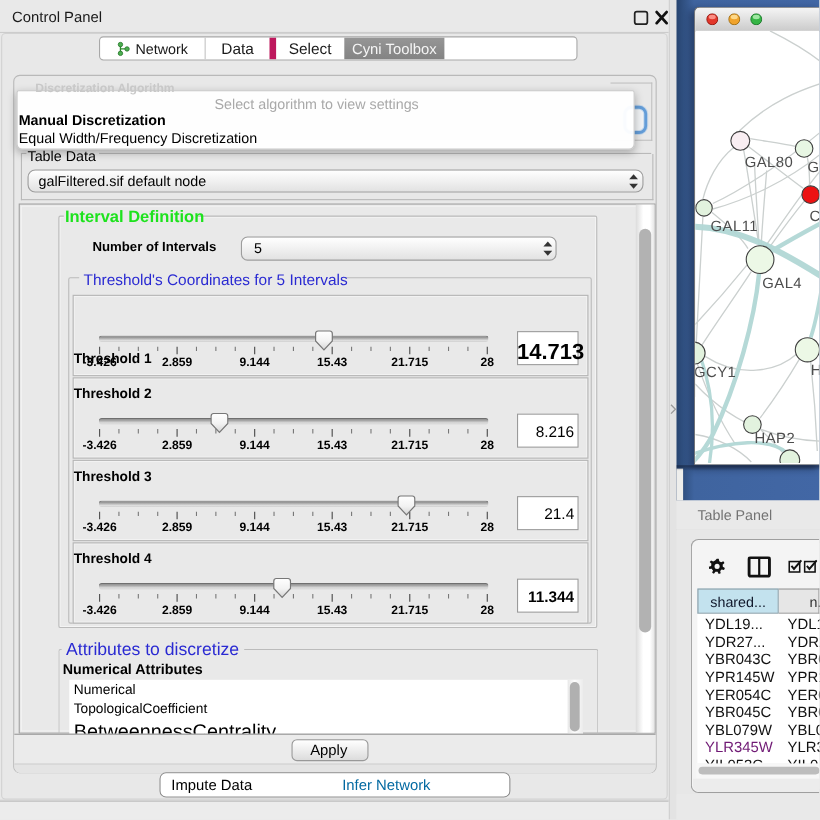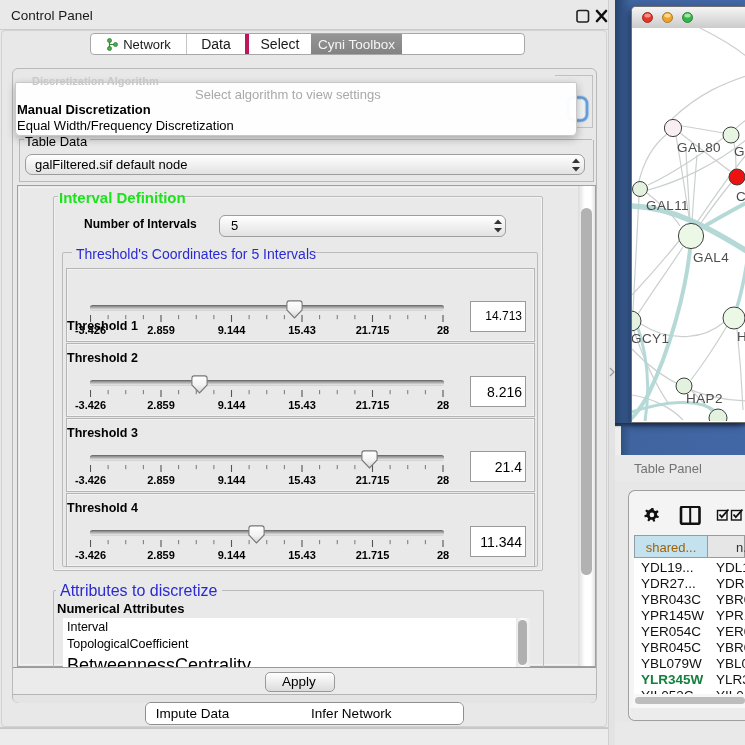--- a/index.html
+++ b/index.html
@@ -17,21 +17,21 @@
 </svg>
 <div class="ab" style="left:90px;top:33px;width:435px;height:22px;background:#fff;border:1px solid #a8a8a8;border-radius:4px;box-sizing:border-box;display:flex;overflow:hidden">
 <div style="width:95px;display:flex;align-items:center;justify-content:center;font-size:13px;color:#1a1a1a">
 <svg width="13" height="15" viewBox="0 0 13 15" style="margin-right:4px">
 <path d="M3.5 4 V11 M4 7.5 H9" stroke="#2e8b2e" stroke-width="1.2" fill="none"></path>
 <circle cx="3.5" cy="3.5" r="2" fill="#4caf50" stroke="#2e7d32" stroke-width="0.8"></circle>
 <circle cx="3.5" cy="11.5" r="2" fill="#4caf50" stroke="#2e7d32" stroke-width="0.8"></circle>
 <circle cx="9.5" cy="7.5" r="2" fill="#4caf50" stroke="#2e7d32" stroke-width="0.8"></circle>
 </svg>Network</div>
 <div style="width:58px;border-left:1px solid #c4c4c4;display:flex;align-items:center;justify-content:center;font-size:14px;color:#1a1a1a">Data</div>
-<div style="width:62px;border-left:4px solid #be185d;display:flex;align-items:center;justify-content:center;font-size:14px;color:#1a1a1a">Select</div>
+<div style="width:62px;border-left:6px solid #be185d;display:flex;align-items:center;justify-content:center;font-size:14px;color:#1a1a1a">Select</div>
 <div style="width:91px;background:linear-gradient(#969696,#838383);display:flex;align-items:center;justify-content:center;font-size:13.5px;color:#f5f5f5">Cyni Toolbox</div>
 </div>
 <div class="ab" style="left:1px;top:30px;width:606px;height:697px;border:1px solid #d2d2d2;border-radius:4px;box-sizing:border-box"></div>
 <div class="ab" style="left:0px;top:727px;width:608px;height:18px;background:#ededed;border-top:1px solid #c9c9c9"></div>
 <div class="ab" style="left:12px;top:68px;width:585px;height:635px;background:#e8e8e8;border:1px solid #b9b9b9;border-radius:6px;box-sizing:border-box"></div>
 <div class="ab" style="left:555px;top:75px;width:37px;height:51px;border:1px solid #c0c0c0;border-left:none"></div>
 <svg class="ab" style="left:564px;top:94px" width="26" height="30" viewBox="0 0 26 30">
 <rect x="4" y="3.5" width="19" height="23" rx="6" fill="#f2f4f6" stroke="#4f8fd0" stroke-width="2.6" opacity="0.95"></rect>
 <rect x="4" y="3.5" width="19" height="23" rx="6" fill="none" stroke="#7fb2e4" stroke-width="4.5" opacity="0.35"></rect>
 </svg>
@@ -79,21 +79,21 @@
 <defs>
       <linearGradient id="thg0" x1="0" y1="0" x2="0" y2="1">
 <stop offset="0" stop-color="#ffffff"></stop>
         <stop offset="0.55" stop-color="#f2f2f2"></stop>
         <stop offset="1" stop-color="#d5d5d5"></stop>
       </linearGradient>
     </defs>
 <path d="M3.2 0.9 H13.8 A2.4 2.4 0 0 1 16.1 3.3 V10 L8.5 18 L0.9 10 V3.3 A2.4 2.4 0 0 1 3.2 0.9 Z" fill="url(#thg0)" stroke="#777" stroke-width="1.1"></path>
 </svg>
 <div class="ab" style="left:470px;top:300.5px;width:56px;height:31.5px;background:#fff;border:1px solid #9a9a9a;box-sizing:border-box"></div>
-<div class="t" style="left:470px;top:308.5px;font-size:12px;color:#000;font-weight:normal;"><span style="display:inline-block;width:52px;text-align:right">14.713</span></div>
+<div class="t" style="left:470px;top:308.5px;font-size:20px;color:#000;font-weight:bold;"><span style="display:inline-block;width:52px;text-align:right">14.713</span></div>
 <div class="ab" style="left:66px;top:342.5px;width:467px;height:72.5px;border:1px solid #b5b5b5;background:#e9e9e9;box-shadow:inset 0 0 0 1px #f2f2f2"></div>
 <div class="t" style="left:67px;top:350.5px;font-size:12.5px;color:#000;font-weight:bold;">Threshold 2</div>
 <div class="ab" style="left:90px;top:379.5px;width:354px;height:5px;background:linear-gradient(#868686,#dedede 70%,#d0d0d0);border-radius:2.5px;border-top:1px solid #6f6f6f;box-sizing:content-box"></div>
 <svg class="ab" style="left:90px;top:389.5px" width="355" height="8" viewBox="0 0 355 8">
     <path d="M0.50,0V7 M71.00,0V7 M141.50,0V7 M212.00,0V7 M282.50,0V7 M353.00,0V7" stroke="#555" stroke-width="1.1"></path>
     <path d="M18.12,0V4.2 M35.75,0V4.2 M53.38,0V4.2 M88.62,0V4.2 M106.25,0V4.2 M123.88,0V4.2 M159.12,0V4.2 M176.75,0V4.2 M194.38,0V4.2 M229.62,0V4.2 M247.25,0V4.2 M264.88,0V4.2 M300.12,0V4.2 M317.75,0V4.2 M335.38,0V4.2" stroke="#777" stroke-width="1"></path>
   </svg>
 <div class="t" style="left:66.5px;top:398.5px;font-size:11px;color:#000;font-weight:bold;"><span style="display:inline-block;width:48px;text-align:center">-3.426</span></div>
 <div class="t" style="left:137.0px;top:398.5px;font-size:11px;color:#000;font-weight:bold;"><span style="display:inline-block;width:48px;text-align:center">2.859</span></div>
 <div class="t" style="left:207.5px;top:398.5px;font-size:11px;color:#000;font-weight:bold;"><span style="display:inline-block;width:48px;text-align:center">9.144</span></div>
@@ -154,38 +154,38 @@
 <defs>
       <linearGradient id="thg3" x1="0" y1="0" x2="0" y2="1">
 <stop offset="0" stop-color="#ffffff"></stop>
         <stop offset="0.55" stop-color="#f2f2f2"></stop>
         <stop offset="1" stop-color="#d5d5d5"></stop>
       </linearGradient>
     </defs>
 <path d="M3.2 0.9 H13.8 A2.4 2.4 0 0 1 16.1 3.3 V10 L8.5 18 L0.9 10 V3.3 A2.4 2.4 0 0 1 3.2 0.9 Z" fill="url(#thg3)" stroke="#777" stroke-width="1.1"></path>
 </svg>
 <div class="ab" style="left:470px;top:525.5px;width:56px;height:31.5px;background:#fff;border:1px solid #9a9a9a;box-sizing:border-box"></div>
-<div class="t" style="left:470px;top:533.5px;font-size:14px;color:#000;font-weight:normal;"><span style="display:inline-block;width:52px;text-align:right">11.344</span></div>
+<div class="t" style="left:470px;top:533.5px;font-size:14px;color:#000;font-weight:bold;"><span style="display:inline-block;width:52px;text-align:right">11.344</span></div>
 <div class="ab" style="left:53px;top:590px;width:489px;height:77px;border:1px solid #bbb;border-radius:2px;border-bottom:none"></div>
 <div class="ab" style="left:56px;top:584px;width:166px;height:13px;background:#e9e9e9"></div>
 <div class="t" style="left:60px;top:582px;font-size:16px;color:#2a2ad2;font-weight:normal;">Attributes to discretize</div>
 <div class="t" style="left:57px;top:601px;font-size:13px;color:#000;font-weight:bold;">Numerical Attributes</div>
 <div class="ab" style="left:63px;top:618px;width:467px;height:49px;background:#fff"></div>
-<div class="t" style="left:67px;top:619.5px;font-size:12.5px;color:#000;font-weight:normal;">Interval</div>
+<div class="t" style="left:67px;top:619.5px;font-size:12.5px;color:#000;font-weight:normal;">Numerical</div>
 <div class="t" style="left:67px;top:637px;font-size:12.5px;color:#000;font-weight:normal;">TopologicalCoefficient</div>
 <div class="t" style="left:67px;top:654.5px;font-size:18px;color:#000;font-weight:normal;">BetweennessCentrality</div>
 <div class="ab" style="left:516px;top:618px;width:14px;height:49px;background:linear-gradient(to right,#e8e8e8,#fdfdfd 45%,#ececec)"></div>
 <div class="ab" style="left:518px;top:620px;width:9px;height:45px;background:#b0b0b0;border-radius:4.5px"></div>
 <div class="ab" style="left:13px;top:667px;width:583px;height:27px;background:#ebebeb;border-top:1px solid #9a9a9a"></div>
 <div class="ab" style="left:265px;top:672px;width:70px;height:20px;background:linear-gradient(#ffffff,#dcdcdc);border:1px solid #999;border-radius:5px;box-sizing:border-box;text-align:center"></div>
 <div class="t" style="left:282px;top:674px;font-size:13.5px;color:#000;font-weight:normal;">Apply</div>
 <div class="ab" style="left:13px;top:694px;width:583px;height:8px;border-top:1px solid #b5b5b5;background:#e4e4e4;border-radius:0 0 6px 6px"></div>
 <div class="ab" style="left:144.5px;top:702px;width:319.5px;height:22.5px;border:1px solid #8e8e8e;border-radius:6px;overflow:hidden;display:flex;box-sizing:border-box">
 <div style="width:94px;background:#fff;display:flex;align-items:center;justify-content:center;font-size:13.5px;color:#000">Impute Data</div>
-<div style="flex:1;background:#fff;display:flex;align-items:center;justify-content:center;font-size:13.5px;color:#000000">Infer Network</div>
+<div style="flex:1;background:#fff;display:flex;align-items:center;justify-content:center;font-size:13.5px;color:#0369a1">Infer Network</div>
 </div>
 <div class="ab" style="left:0px;top:728px;width:608px;height:17px;background:#ececec;border-top:1px solid #c6c6c6"></div>
 <div class="ab" style="left:15px;top:82px;width:562px;height:54px;background:rgba(255,255,255,0.96);border:1px solid #c8c8c8;border-radius:2px 2px 5px 5px;box-shadow:0 3px 8px rgba(0,0,0,0.28);box-sizing:border-box"></div>
 <div class="t" style="left:195px;top:87px;font-size:13px;color:#a9a9a9;font-weight:normal;">Select algorithm to view settings</div>
 <div class="t" style="left:17px;top:102px;font-size:13px;color:#000;font-weight:bold;">Manual Discretization</div>
 <div class="t" style="left:17px;top:118px;font-size:13px;color:#000;font-weight:normal;">Equal Width/Frequency Discretization</div>
 <div class="t" style="left:32px;top:75px;font-size:11px;color:#c8c8c8;font-weight:bold;">Discretization Algorithm</div>
 <div class="ab" style="left:608px;top:0px;width:7px;height:745px;background:#e3e3e3;border-left:1px solid #cfcfcf"></div>
 <svg class="ab" style="left:609px;top:367px" width="6" height="10" viewBox="0 0 6 10">
 <path d="M1 1 L5 5 L1 9" fill="none" stroke="#9a9a9a" stroke-width="1.2"></path>
@@ -279,37 +279,37 @@
 <line x1="47.2" y1="1" x2="47.2" y2="18" stroke="#111" stroke-width="2"></line>
 </g>
 <g stroke="#111" fill="none">
 <rect x="74.5" y="4.5" width="9.5" height="9.5" stroke-width="1.4"></rect>
 <path d="M76.5 8.5 L78.8 11.2 L85.5 3.5" stroke-width="1.8"></path>
 <rect x="88.5" y="4.5" width="9.5" height="9.5" stroke-width="1.4"></rect>
 <path d="M90.5 8.5 L92.8 11.2 L99.5 3.5" stroke-width="1.8"></path>
 </g>
 </svg>
 <div class="ab" style="left:634px;top:535px;width:74px;height:22.8px;background:#c3e2ee;border:1px solid #8d9ea6;box-sizing:border-box;text-align:center"></div>
-<div class="t" style="left:634px;top:540px;font-size:13px;color:#a16207;font-weight:normal;"><span style="display:inline-block;width:74px;text-align:center">shared...</span></div>
+<div class="t" style="left:634px;top:540px;font-size:13px;color:#0f172a;font-weight:normal;"><span style="display:inline-block;width:74px;text-align:center">shared...</span></div>
 <div class="ab" style="left:708px;top:535px;width:37px;height:22.8px;background:#e6e6e6;border:1px solid #9a9a9a;border-left:none;box-sizing:border-box"></div>
 <div class="t" style="left:708px;top:540px;font-size:13px;color:#333;font-weight:normal;"><span style="display:inline-block;width:74px;text-align:center">n...</span></div>
 <div class="ab" style="left:634px;top:557.8px;width:111px;height:136.2px;background:#fff"></div>
 <div class="t" style="left:641px;top:559.5px;font-size:13.5px;color:#111;font-weight:normal;">YDL19...</div>
 <div class="t" style="left:716px;top:559.5px;font-size:13.5px;color:#111;font-weight:normal;">YDL1</div>
 <div class="t" style="left:641px;top:575.5px;font-size:13.5px;color:#111;font-weight:normal;">YDR27...</div>
 <div class="t" style="left:716px;top:575.5px;font-size:13.5px;color:#111;font-weight:normal;">YDR2</div>
 <div class="t" style="left:641px;top:591.5px;font-size:13.5px;color:#111;font-weight:normal;">YBR043C</div>
 <div class="t" style="left:716px;top:591.5px;font-size:13.5px;color:#111;font-weight:normal;">YBR0</div>
 <div class="t" style="left:641px;top:607.5px;font-size:13.5px;color:#111;font-weight:normal;">YPR145W</div>
 <div class="t" style="left:716px;top:607.5px;font-size:13.5px;color:#111;font-weight:normal;">YPR1</div>
 <div class="t" style="left:641px;top:623.5px;font-size:13.5px;color:#111;font-weight:normal;">YER054C</div>
 <div class="t" style="left:716px;top:623.5px;font-size:13.5px;color:#111;font-weight:normal;">YER0</div>
 <div class="t" style="left:641px;top:639.5px;font-size:13.5px;color:#111;font-weight:normal;">YBR045C</div>
 <div class="t" style="left:716px;top:639.5px;font-size:13.5px;color:#111;font-weight:normal;">YBR0</div>
 <div class="t" style="left:641px;top:655.5px;font-size:13.5px;color:#111;font-weight:normal;">YBL079W</div>
 <div class="t" style="left:716px;top:655.5px;font-size:13.5px;color:#111;font-weight:normal;">YBL0</div>
-<div class="t" style="left:641px;top:671.5px;font-size:13.5px;color:#15803d;font-weight:bold;">YLR345W</div>
+<div class="t" style="left:641px;top:671.5px;font-size:13.5px;color:#701a75;font-weight:normal;">YLR345W</div>
 <div class="t" style="left:716px;top:671.5px;font-size:13.5px;color:#111;font-weight:normal;">YLR3</div>
 <div class="t" style="left:641px;top:687.5px;font-size:13.5px;color:#111;font-weight:normal;">YIL053C</div>
 <div class="t" style="left:716px;top:687.5px;font-size:13.5px;color:#111;font-weight:normal;">YIL0</div>
 <div class="ab" style="left:633px;top:693.8px;width:112px;height:14px;background:#f7f7f7"></div>
 <div class="ab" style="left:635px;top:697px;width:110px;height:7px;background:#bdbdbd;border-radius:3.5px"></div>
 <div class="ab" style="left:630px;top:707.6px;width:115px;height:12.4px;background:#ececec;border-radius:0 0 0 6px"></div>
 <div class="ab" style="left:615px;top:721.5px;width:130px;height:24px;background:#e9e9e9"></div>
 </body></html>

